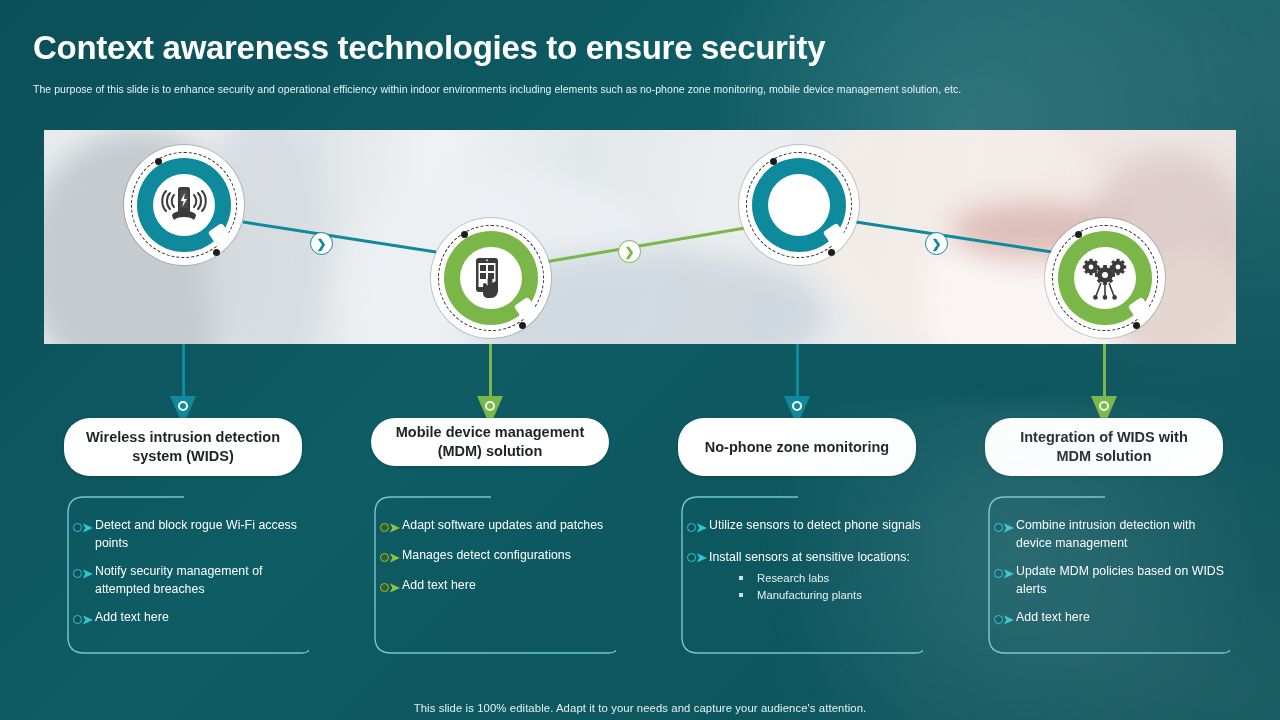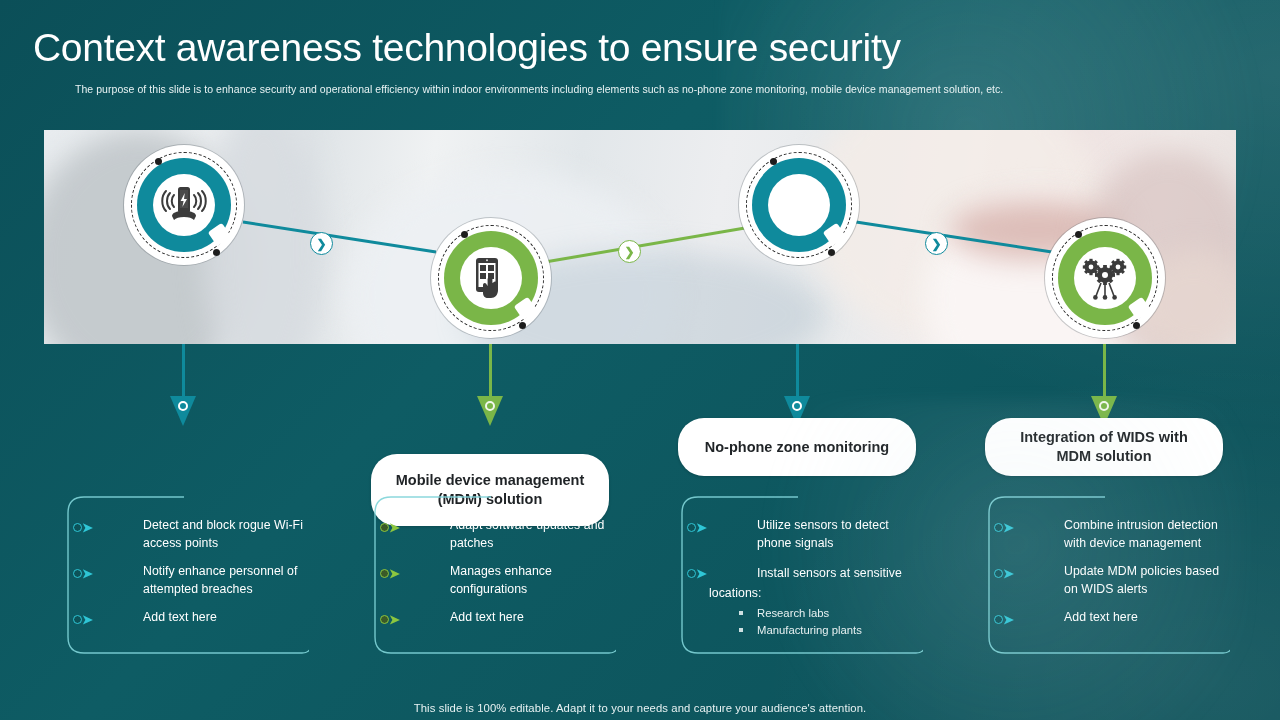--- a/index.html
+++ b/index.html
@@ -34,35 +34,34 @@
     background: radial-gradient(circle at 55% 40%, rgba(200,225,230,0.13), rgba(200,225,230,0) 72%);
     filter: blur(8px);
     pointer-events: none;
   }
 
   
   .title {
     position: absolute; left: 33px; top: 28px;
     width: 1000px;
     color: #ffffff;
-    font-size: 39px;
-    font-weight: normal;
+    font-size: 33px;
+    font-weight: bold;
     letter-spacing: -0.3px;
     line-height: 40px;
     white-space: nowrap;
   }
   .subtitle {
     position: absolute; left: 33px; top: 82px;
     width: 960px;
     color: #e9f3f4;
     font-size: 10.5px;
     line-height: 14px;
     letter-spacing: 0.05px;
     white-space: nowrap;
-    margin-left: 42px;
   }
 
   
   .banner {
     position: absolute; left: 44px; top: 130px;
     width: 1192px; height: 214px;
     background:
       linear-gradient(100deg,
         #e8ecef 0%, #eceff1 14%, #dfe4e7 22%,
         #f0f2f3 32%, #e2e7ea 44%,
@@ -182,21 +181,21 @@
     display: flex; align-items: center; justify-content: center;
     text-align: center;
     color: #1f2326;
     font-size: 14.5px;
     font-weight: bold;
     line-height: 19px;
     padding: 6px 16px;
     box-shadow: 0 1px 3px rgba(0,0,0,0.18);
   }
   #pill1 { left: 64px;   top: 418px; width: 238px; height: 58px; }
-  #pill2 { left: 371px;  top: 418px; width: 238px; height: 72px; margin-top: 36px; }
+  #pill2 { left: 371px;  top: 418px; width: 238px; height: 48px; }
   #pill3 { left: 678px;  top: 418px; width: 238px; height: 58px; }
   #pill4 { left: 985px;  top: 418px; width: 238px; height: 58px; }
 
   
   .col { position: absolute; width: 245px; }
   #col1 { left: 64px;  top: 495px; }
   #col2 { left: 371px; top: 495px; }
   #col3 { left: 678px; top: 495px; }
   #col4 { left: 985px; top: 495px; }
 
@@ -230,21 +229,20 @@
     font-weight: bold;
   }
   .col.green .bullet .circ { border-color: #8cc63f; background: #3a5a28; }
   .col.green .bullet .arw  { color: #8cc63f; }
 
   .btext {
     color: #ffffff;
     font-size: 12.3px;
     line-height: 17.5px;
     letter-spacing: 0.05px;
-    margin-left: 48px;
   }
   .sublist { margin: 3px 0 0 30px; }
   .subitem {
     display: flex; align-items: flex-start;
     color: #e8f1f2;
     font-size: 11.3px;
     line-height: 17px;
   }
   .subitem .sq {
     flex: 0 0 auto;
@@ -424,20 +422,21 @@
   </div>
   <div class="pin" style="left:784px;  top:396px;">
     <div class="tri"></div>
     <div class="ring2"></div>
   </div>
   <div class="pin green" style="left:1091px; top:396px;">
     <div class="tri"></div>
     <div class="ring2"></div>
   </div>
 
+  <div class="pill" id="pill1">Wireless intrusion detection system (WIDS)</div>
   <div class="pill" id="pill2">Mobile device management (MDM) solution</div>
   <div class="pill" id="pill3">No-phone zone monitoring</div>
   <div class="pill" id="pill4">Integration of WIDS with MDM solution</div>
 
   <div class="col" id="col1">
     <svg class="bracket" viewBox="0 0 245 160">
       <path d="M120 2 L20 2 Q4 2 4 18 L4 142 Q4 158 20 158 L238 158 Q248 158 248 146 L248 128" fill="none" stroke="#7fd4d8" stroke-width="1.4" opacity="0.9"></path>
     </svg>
     <div class="blist">
       <div class="bitem">
@@ -445,21 +444,21 @@
             <span class="circ"></span>
             <span class="arw">➤</span>
           </span>
         <span class="btext">Detect and block rogue Wi-Fi access points</span>
       </div>
       <div class="bitem">
         <span class="bullet">
             <span class="circ"></span>
             <span class="arw">➤</span>
           </span>
-        <span class="btext">Notify enhance personnel of attempted breaches</span>
+        <span class="btext">Notify security management of attempted breaches</span>
       </div>
       <div class="bitem">
         <span class="bullet">
             <span class="circ"></span>
             <span class="arw">➤</span>
           </span>
         <span class="btext">Add text here</span>
       </div>
     </div>
   </div>
@@ -474,21 +473,21 @@
             <span class="circ"></span>
             <span class="arw">➤</span>
           </span>
         <span class="btext">Adapt software updates and patches</span>
       </div>
       <div class="bitem">
         <span class="bullet">
             <span class="circ"></span>
             <span class="arw">➤</span>
           </span>
-        <span class="btext">Manages enhance configurations</span>
+        <span class="btext">Manages detect configurations</span>
       </div>
       <div class="bitem">
         <span class="bullet">
             <span class="circ"></span>
             <span class="arw">➤</span>
           </span>
         <span class="btext">Add text here</span>
       </div>
     </div>
   </div>

